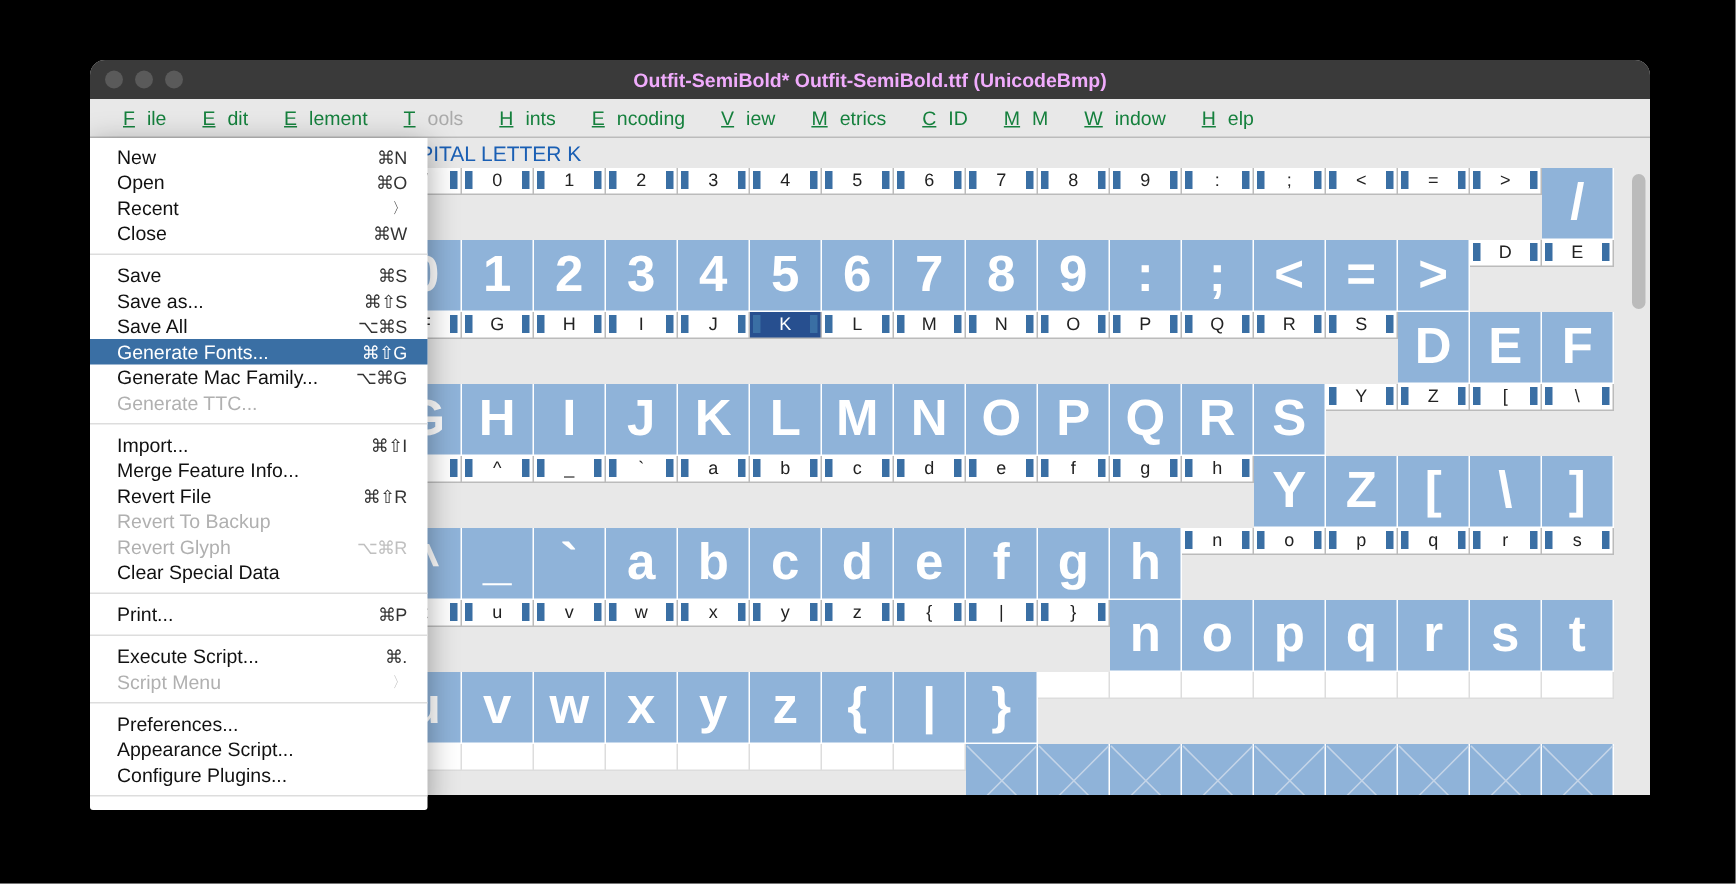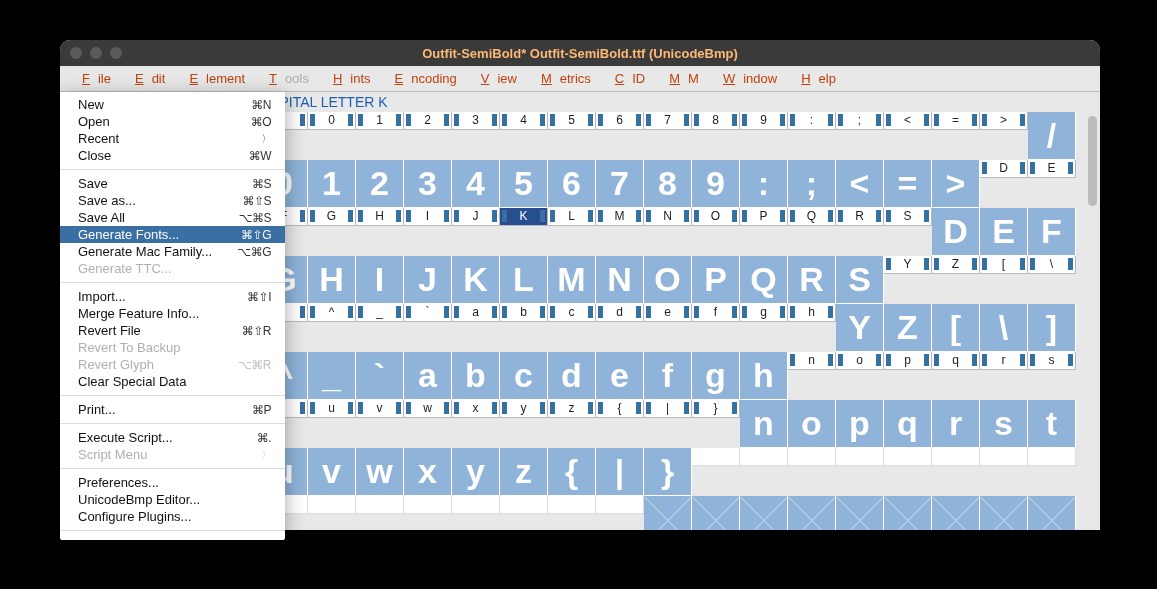--- a/index.html
+++ b/index.html
@@ -28,35 +28,35 @@
     background: #3a3a3a;
     display: flex;
     align-items: center;
     padding: 0 10px;
     position: relative;
   }
   .traffic-lights { display: flex; gap: 8px; }
   .tl { width: 12px; height: 12px; border-radius: 50%; background: #5a5a5a; }
   .title {
     position: absolute; left: 0; right: 0; text-align: center;
-    color: #fdba74; font-weight: 600; font-size: 13px;
+    color: #f0abfc; font-weight: 600; font-size: 13px;
   }
   .menubar {
     height: 26px;
     background: #e8e8e8;
     border-bottom: 1px solid #bbb;
     display: flex;
     align-items: center;
     padding: 0 6px;
     gap: 0;
   }
   .menubar span {
     padding: 4px 8px;
     cursor: default;
-    color: #c2410c;
+    color: #15803d;
   }
   .menubar span.disabled { color: #aaa; }
   .menubar .ul { text-decoration: underline; text-decoration-thickness: 1px; }
   .info-strip {
     height: 20px;
     background: #e8e8e8;
     color: #1a5fb4;
     font-size: 14px;
     font-weight: 500;
     padding-left: 200px;
@@ -424,21 +424,21 @@
     <div class="item disabled">
       <span>Script Menu</span>
       <span class="sc"><span class="arrow">〉</span></span>
     </div>
     <div class="sep"></div>
     <div class="item">
       <span>Preferences...</span>
       <span class="sc"></span>
     </div>
     <div class="item">
-      <span>UnicodeBmp Editor...</span>
+      <span>Appearance Script...</span>
       <span class="sc"></span>
     </div>
     <div class="item">
       <span>Configure Plugins...</span>
       <span class="sc"></span>
     </div>
     <div class="sep"></div>
   </div>
 
 </body></html>

